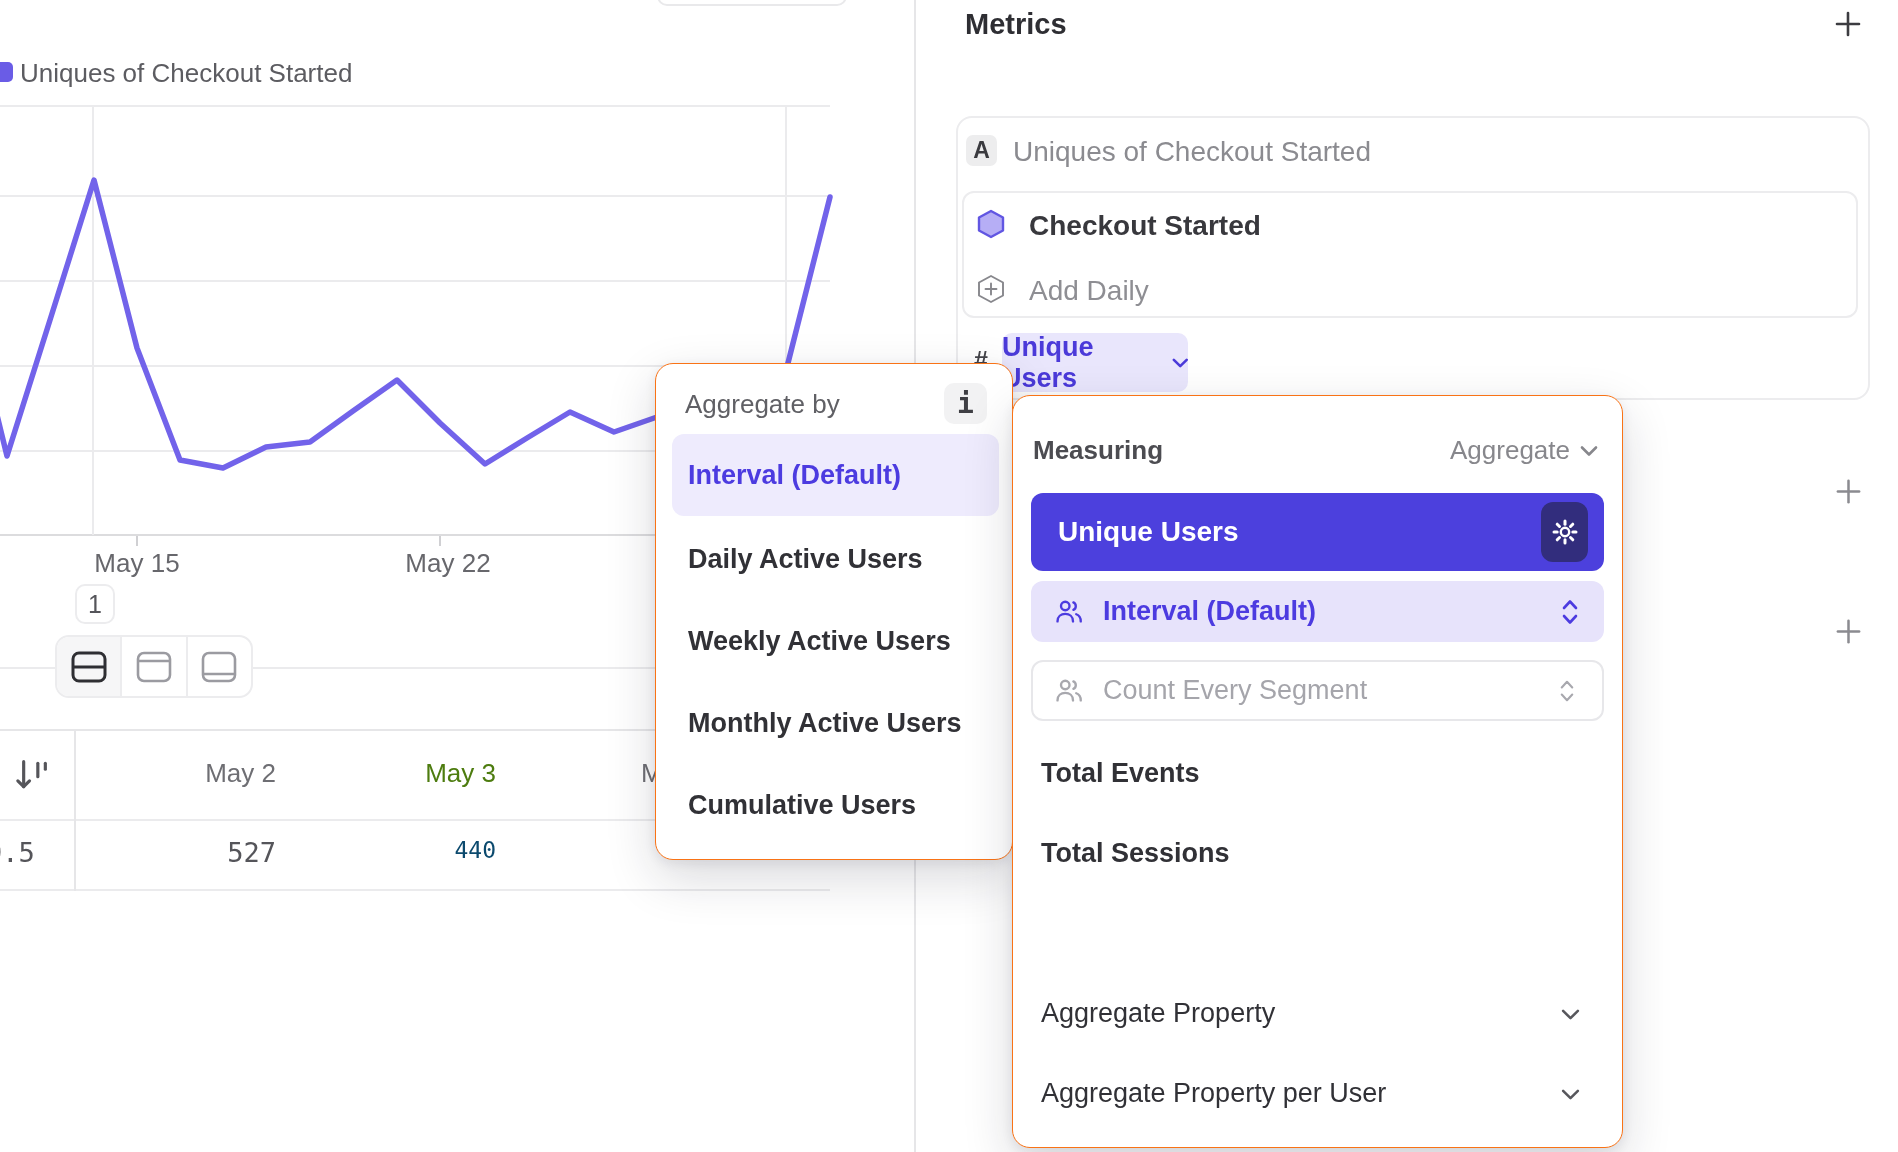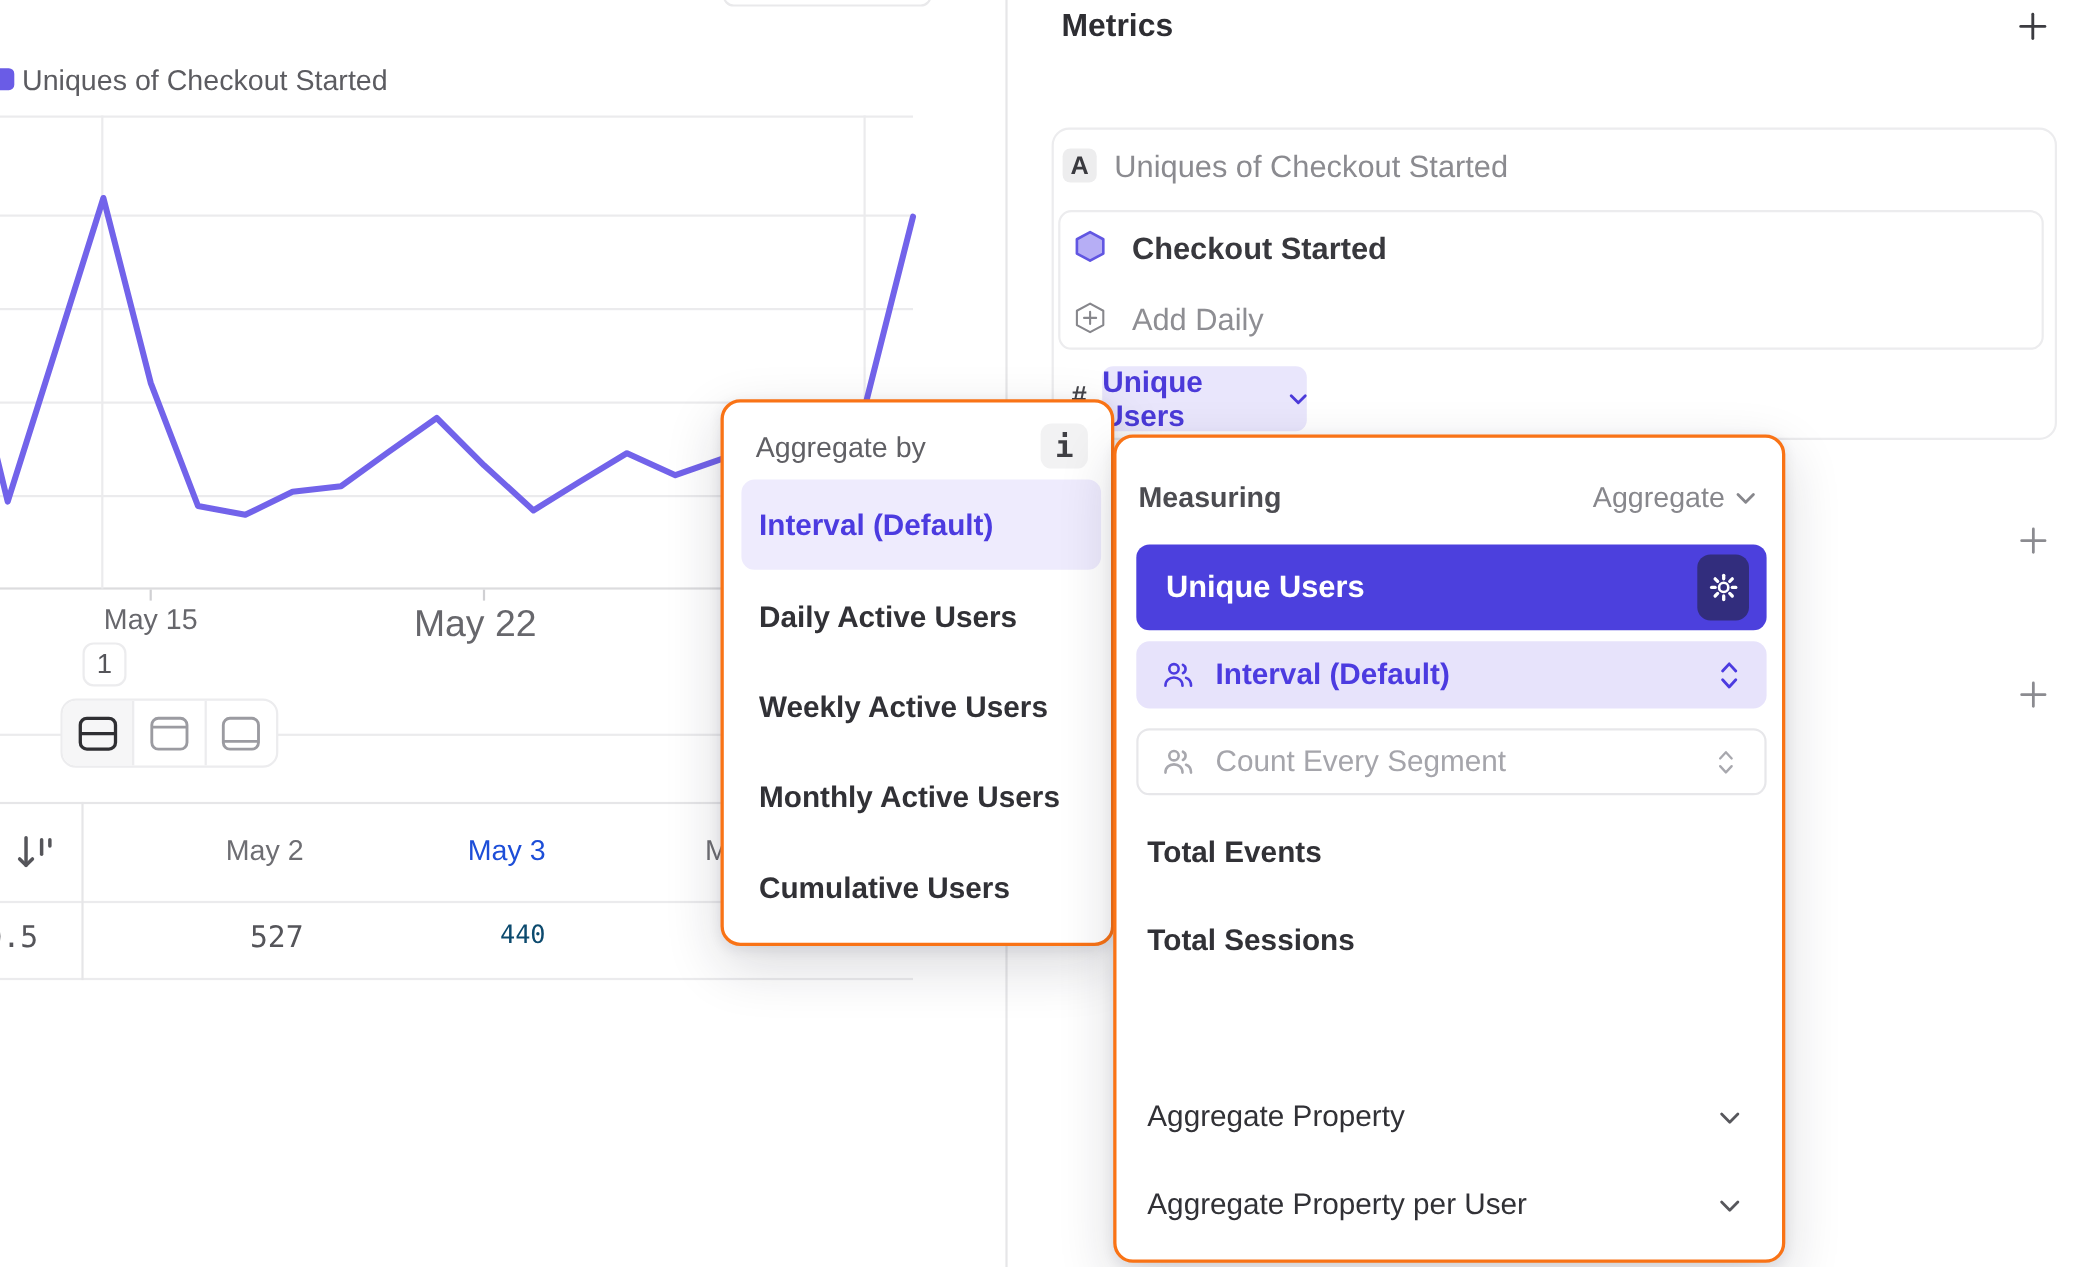--- a/index.html
+++ b/index.html
@@ -5,21 +5,21 @@
   * { margin:0; padding:0; box-sizing:border-box; }
   html,body { background:#ffffff; }
   body { font-family:"Liberation Sans", sans-serif; color:#35353a; }
   .stage { position:relative; width:1898px; height:1152px; background:#ffffff; overflow:hidden; }
   .abs { position:absolute; }
   .hline { position:absolute; height:2px; background:#ebebed; }
   .vline { position:absolute; width:2px; background:#ebebed; }
   .txt { position:absolute; white-space:nowrap; }
   .mono { font-family:"DejaVu Sans Mono", monospace; }
   .card { position:absolute; background:#fff; border:2px solid #ececee; border-radius:14px; }
-  .popover { position:absolute; background:#fff; border:3px solid #f97316; border-radius:18px;
+  .popover { position:absolute; background:#fff; border:1px solid #f97316; border-radius:18px;
              box-shadow:0 18px 50px rgba(25,25,45,.16), 0 3px 12px rgba(25,25,45,.08); z-index:6; }
   .menu-item { position:absolute; font-size:27px; font-weight:700; color:#313136; }
   .chip { position:absolute; background:#e9e6fc; border-radius:10px; display:flex; align-items:center; justify-content:center; gap:10px; }
   .row-pill { position:absolute; border-radius:12px; display:flex; align-items:center; }
   svg { display:block; }
 </style>
 </head>
 <body>
 
 <div class="stage">
@@ -42,21 +42,21 @@
   <div class="vline" style="left:92px; top:105px; height:430px;"></div>
   <div class="vline" style="left:785px; top:105px; height:430px;"></div>
   <div class="vline" style="left:136px; top:536px; height:10px; background:#d0d0d3;"></div>
   <div class="vline" style="left:439px; top:536px; height:10px; background:#d0d0d3;"></div>
 
   <svg class="abs" style="left:0; top:0; z-index:1; pointer-events:none;" width="1898" height="1152" viewBox="0 0 1898 1152">
     <polyline points="-36,280 7,456 50,320 94,180 137,348 180,460 223,468 266,447 310,442 353,411 397,380 440,423 485,464 527,438 570,412 614,432 657,417 699,400 743,390 787,367 830,197" fill="none" stroke="#7263ea" stroke-width="5.5" stroke-linejoin="round" stroke-linecap="round"></polyline>
   </svg>
 
   <div class="txt" style="left:137px; top:548px; transform:translateX(-50%); font-size:26px; color:#67676c;">May 15</div>
-  <div class="txt" style="left:432px; top:548px; transform:translateX(-50%); font-size:34px; color:#67676c;">May 22</div>
+  <div class="txt" style="left:448px; top:548px; transform:translateX(-50%); font-size:26px; color:#67676c;">May 22</div>
 
   <div class="abs" style="left:75px; top:584px; width:40px; height:40px; border:2px solid #ececee; border-radius:10px; display:flex; align-items:center; justify-content:center;">
     <span style="font-size:25px; color:#55555a;">1</span>
   </div>
 
   <div class="hline" style="left:0; top:667px; width:830px;"></div>
   <div class="abs" style="left:55px; top:635px; width:198px; height:63px; background:#fff; border:2px solid #ececee; border-radius:14px; display:flex; z-index:2; overflow:hidden;">
     <div style="flex:1; background:#f6f6f7; border-right:2px solid #ececee; display:flex; align-items:center; justify-content:center;">
       <svg width="38" height="34" viewBox="0 0 38 34">
         <rect x="3" y="3" width="32" height="28" rx="6" fill="none" stroke="#2f2f33" stroke-width="3"></rect>
@@ -85,21 +85,21 @@
   <div class="abs" style="left:12px; top:755px;">
     <svg width="40" height="40" viewBox="0 0 24 24" fill="none" stroke="#55555a" stroke-width="1.9" stroke-linecap="round" stroke-linejoin="round">
       <line x1="7" y1="4" x2="7" y2="19"></line>
       <polyline points="3.5,15.5 7,19 10.5,15.5"></polyline>
       <line x1="15.5" y1="5" x2="15.5" y2="13"></line>
       <line x1="20" y1="5" x2="20" y2="8.5"></line>
     </svg>
   </div>
 
   <div class="txt" style="left:276px; top:758px; transform:translateX(-100%); font-size:26px; color:#6e6e73;">May 2</div>
-  <div class="txt" style="left:496px; top:758px; transform:translateX(-100%); font-size:26px; color:#1d4ed8;">May 3</div>
+  <div class="txt" style="left:496px; top:758px; transform:translateX(-100%); font-size:26px; color:#4d7c0f;">May 3</div>
   <div class="txt" style="left:641px; top:758px; font-size:26px; color:#6e6e73;">M</div>
 
   <div class="txt mono" style="left:-14px; top:837px; font-size:27px; color:#55555a;">0.5</div>
   <div class="txt mono" style="left:276px; top:837px; transform:translateX(-100%); font-size:27px; color:#55555a;">527</div>
   <div class="txt mono" style="left:496px; top:837px; transform:translateX(-100%); font-size:23px; color:#0c4a6e;">440</div>
 
   <div class="txt" style="left:965px; top:8px; font-size:29px; font-weight:700; color:#2e2e33;">Metrics</div>
   <div class="abs" style="left:1833px; top:9px;">
     <svg width="30" height="30" viewBox="0 0 30 30" stroke="#3c3c41" stroke-width="2.6" stroke-linecap="round">
       <line x1="15" y1="4" x2="15" y2="26"></line>

